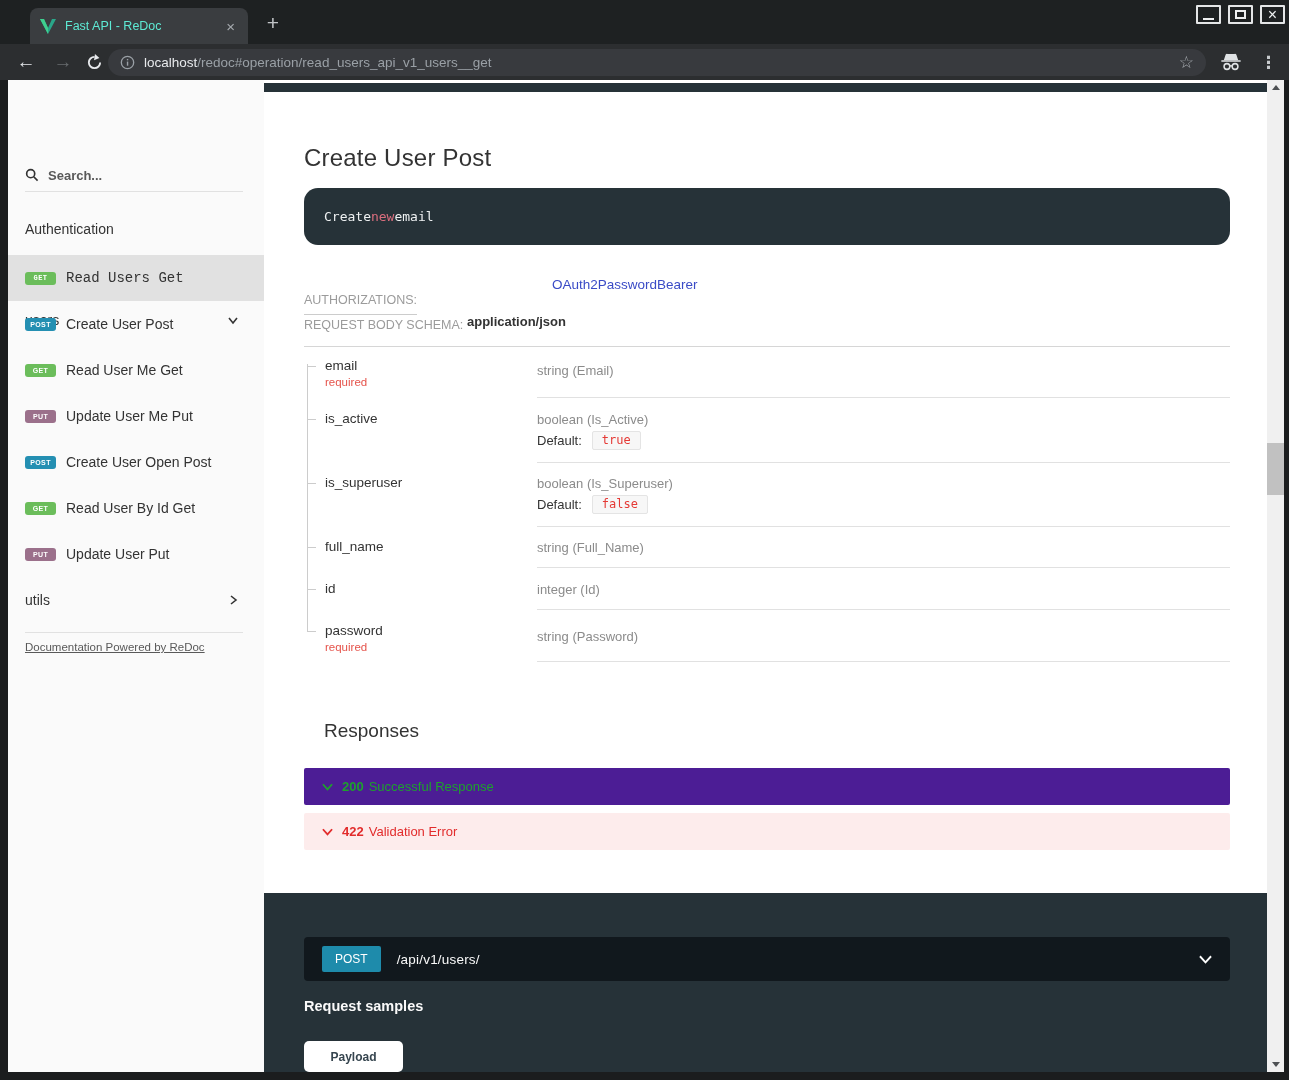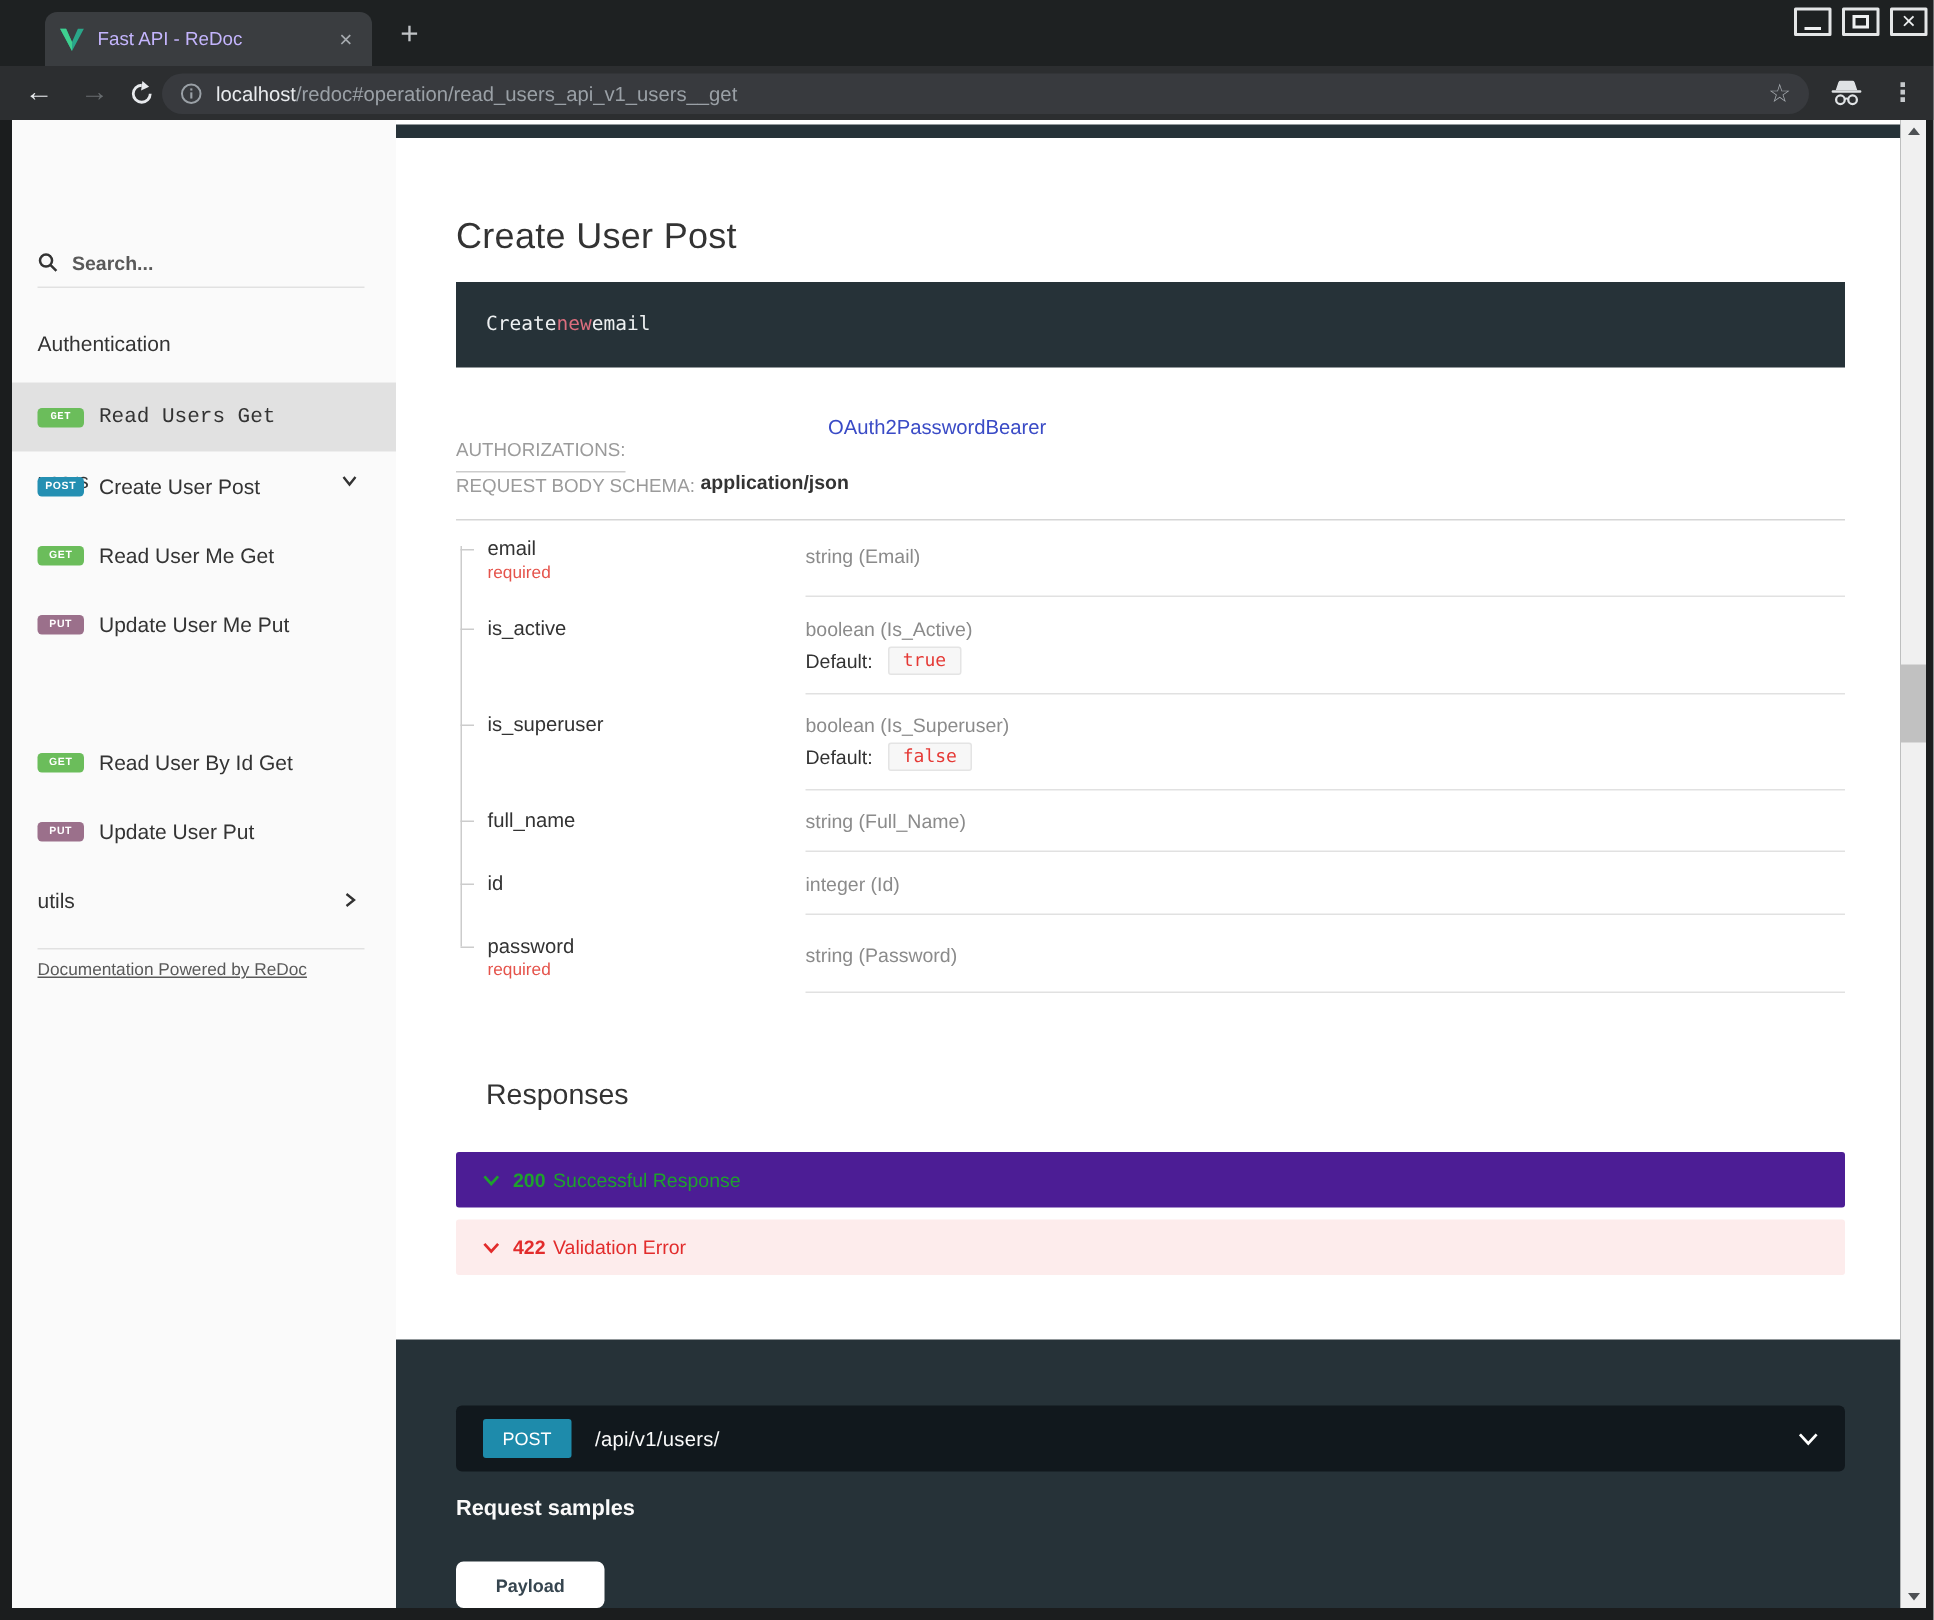--- a/index.html
+++ b/index.html
@@ -12,21 +12,21 @@
   }
   .mono { font-family:"DejaVu Sans Mono","Liberation Mono",monospace; }
 
   
   .titlebar { position:absolute; top:0; left:0; width:1289px; height:44px; background:#1e2122; }
   .tab {
     position:absolute; left:30px; top:8px; width:218px; height:36px;
     background:#3a3d40; border-radius:8px 8px 0 0;
     display:flex; align-items:center; padding:0 10px;
   }
-  .tab-title { color:#c4b5fd; font-size:12.5px; margin-left:9px; flex:1; white-space:nowrap; overflow:hidden; }
+  .tab-title { color:#5eead4; font-size:12.5px; margin-left:9px; flex:1; white-space:nowrap; overflow:hidden; }
   .tab-close { color:#a6abaf; font-size:15px; line-height:15px; cursor:default; padding:0 3px; }
   .newtab { position:absolute; left:260px; top:11px; width:26px; height:26px; color:#c0c3c6; font-size:21px; line-height:24px; text-align:center; }
   .winbtns { position:absolute; right:4px; top:5px; display:flex; }
   .winbtn {
     width:25px; height:19px; border:2px solid #e4e6e7; border-radius:1px;
     margin-left:7px; display:flex; align-items:center; justify-content:center; position:relative;
   }
   .wb-min { width:11px; border-top:2px solid #eef0f1; margin-top:8px; }
   .wb-max { width:11px; height:9px; border:2px solid #eef0f1; }
   .wb-x   { color:#eef0f1; font-size:16px; line-height:12px; font-weight:400; }
@@ -82,21 +82,21 @@
     display:flex; align-items:center; justify-content:center; margin-right:10px;
   }
   .side-divider { position:absolute; left:17px; right:21px; top:552px; border-top:1px solid #e1e1e1; }
   .side-footer { position:absolute; left:17px; top:561px; font-size:11.5px; color:#595959; text-decoration:underline; }
 
   
   .top-strip { position:absolute; left:0; right:0; top:3px; height:9px; background:#263238; }
   .h1 { position:absolute; left:40px; top:64px; font-size:24px; font-weight:400; color:#333333; letter-spacing:0.2px; }
   .desc-code {
     position:absolute; left:40px; top:108px; width:926px; height:57px;
-    background:#263238; border-radius:0; display:flex; align-items:center; padding-left:20px;
+    background:#263238; border-radius:14px; display:flex; align-items:center; padding-left:20px;
     font-size:13px; color:#eef1f2;
   }
   .auth-row { position:absolute; left:40px; top:197px; width:926px; }
   .auth-label { font-size:12.5px; color:#9b9b9b; border-bottom:1px solid #cccccc; padding-bottom:7px; display:inline-block;margin-top:16px; }
   .auth-value { position:absolute; left:233px; top:0; font-size:13.5px; }
   .rbs-row { position:absolute; left:40px; top:235px; width:926px; border-bottom:1px solid #d6d6d6; padding-bottom:13px; }
   .rbs-label { font-size:12.5px; color:#9b9b9b; }
   .rbs-value { position:absolute; left:163px; top:-1px; font-size:13px; font-weight:bold; color:#333333; }
 
   .schema { position:absolute; left:40px; top:270px; width:926px; height:400px; }
@@ -232,20 +232,24 @@
     <span>Create User Post</span>
   </div>
   <div class="op-row" style="top:267px">
     <span class="badge" style="background: rgb(107, 189, 91);">GET</span>
     <span>Read User Me Get</span>
   </div>
   <div class="op-row" style="top:313px">
     <span class="badge" style="background: rgb(155, 112, 139);">PUT</span>
     <span>Update User Me Put</span>
   </div>
+  <div class="op-row" style="top:359px">
+    <span class="badge" style="background: rgb(36, 143, 178);">POST</span>
+    <span>Create User Open Post</span>
+  </div>
   <div class="op-row" style="top:405px">
     <span class="badge" style="background: rgb(107, 189, 91);">GET</span>
     <span>Read User By Id Get</span>
   </div>
   <div class="op-row" style="top:451px">
     <span class="badge" style="background: rgb(155, 112, 139);">PUT</span>
     <span>Update User Put</span>
   </div>
 
   <div class="side-row" style="top:497px">

